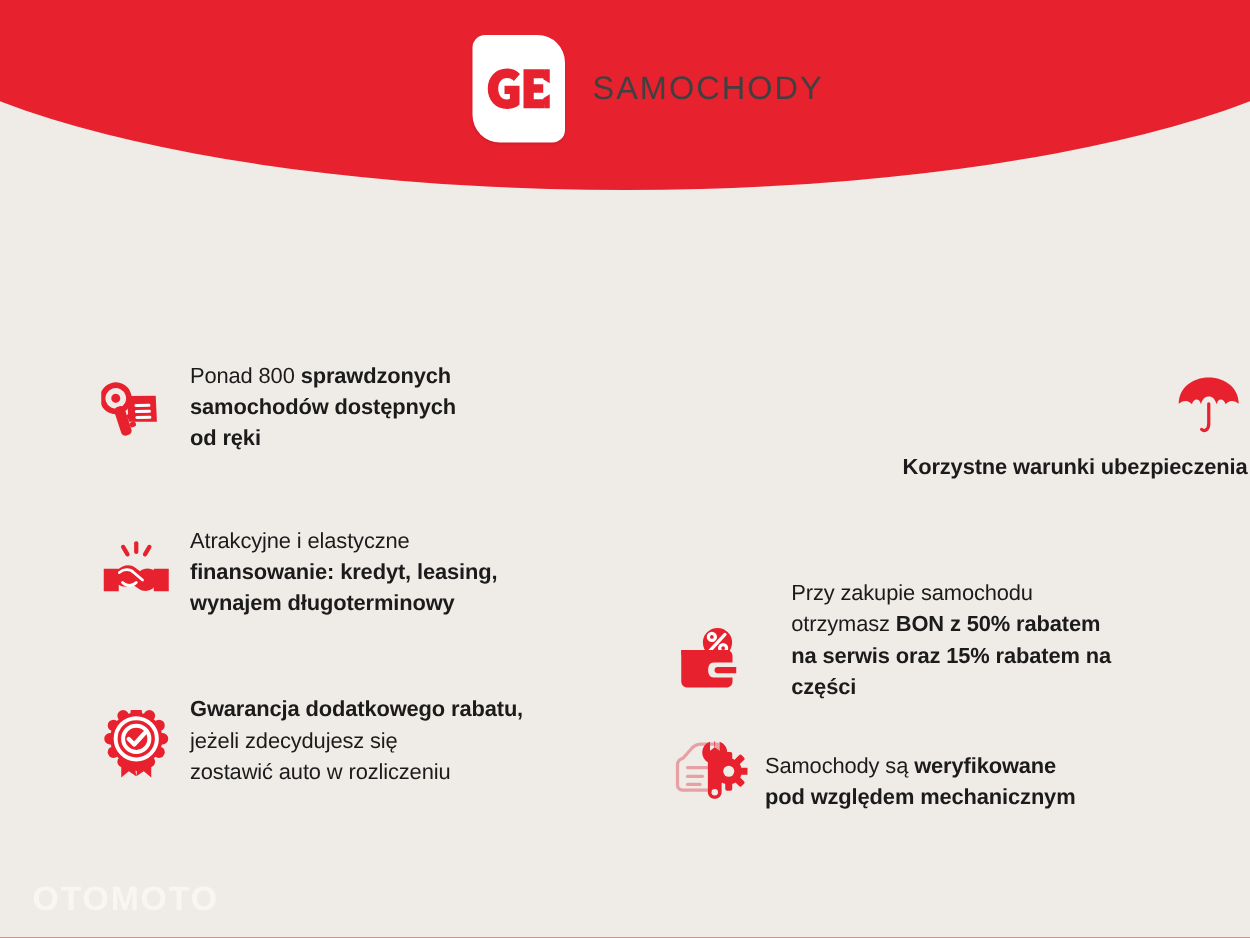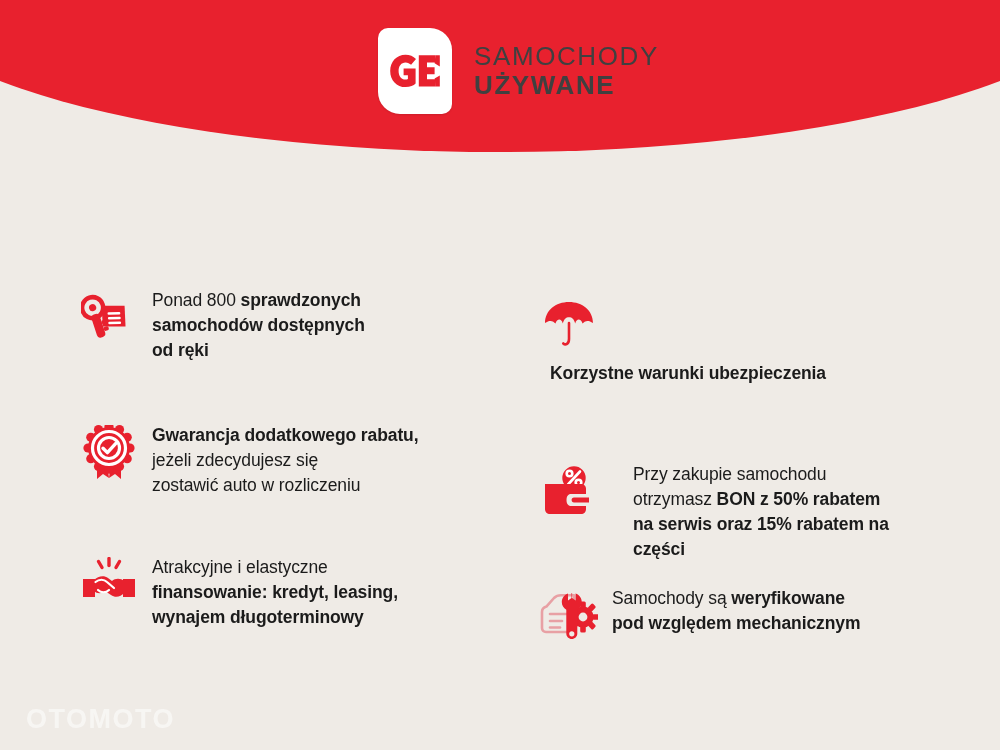--- a/index.html
+++ b/index.html
@@ -85,21 +85,21 @@
   .column {
     width: 460px;
     display: flex;
     flex-direction: column;
   }
   #column-left  { margin-left: 78px; }
   #column-right { margin-left: 0px; }
 
   .feature {
     display: flex;
-    align-items: flex-start;
+    align-items: flex-end;
   }
   .feature-icon {
     width: 62px;
     min-width: 62px;
     height: 62px;
     display: flex;
     align-items: flex-start;
     justify-content: center;
     padding-top: 2px;
   }
@@ -150,21 +150,20 @@
 
       <path d="M16.5 0.8 C7.6 0.8 1.2 7.6 1.2 16.9 C1.2 26.3 7.6 33.1 16.6 33.1 C21.2 33.1 24.6 31.6 26.6 29.6 L26.6 14.6 L14.6 14.6 L14.6 21.2 L18.9 21.2 L18.9 24.9 C18.2 25.3 17.4 25.5 16.5 25.5 C12.3 25.5 9.6 22.0 9.6 16.9 C9.6 11.9 12.3 8.4 16.5 8.4 C18.8 8.4 20.6 9.3 22.1 10.8 L27.0 5.1 C24.3 2.3 20.8 0.8 16.5 0.8 Z" fill="#E8212E"></path>
 
       <path d="M29.8 1.3 L46.4 1.3 L46.4 8.6 L38.0 8.6 L38.0 13.3 L45.6 13.3 L45.6 20.2 L38.0 20.2 L38.0 25.3 L46.8 25.3 L46.8 32.6 L29.8 32.6 Z" fill="#E8212E"></path>
       <path d="M46.4 1.3 L50.8 1.3 L50.8 12.6 L45.6 9.3 Z" fill="#E8212E"></path>
       <path d="M46.8 32.6 L50.8 32.6 L50.8 21.4 L45.6 24.6 Z" fill="#E8212E"></path>
     </svg>
   </div>
   <div id="logo-words">
     <span class="logo-line1">SAMOCHODY</span>
-    <span class="logo-line2">UŻYWANE</span>
   </div>
 </div>
 
 <div id="features">
 
   <div class="column" id="column-left">
 
     <div class="feature" id="feature-keys">
       <div class="feature-icon">
         <svg width="56" height="52" viewBox="0 0 56 52" aria-hidden="true">
@@ -180,20 +179,42 @@
             <path d="M24 14 L46 21 L40.5 41 L19 34 Z" fill="#E8212E"></path>
             <g stroke="#FFFFFF" stroke-width="2.4" stroke-linecap="round">
               <line x1="28.5" y1="23.5" x2="38.5" y2="26.5"></line>
               <line x1="27.4" y1="28.2" x2="37.4" y2="31.2"></line>
               <line x1="26.3" y1="32.8" x2="36.3" y2="35.8"></line>
             </g>
           </g>
         </svg>
       </div>
       <div class="feature-text"><span>Ponad 800 </span><b>sprawdzonych</b><br><b>samochodów dostępnych</b><br><b>od ręki</b></div>
+    </div>
+
+    <div class="feature" id="feature-finance">
+      <div class="feature-icon">
+        <svg width="56" height="52" viewBox="0 0 56 52" aria-hidden="true">
+          <g stroke="#E8212E" stroke-width="3.4" stroke-linecap="round">
+            <line x1="28" y1="1.5" x2="28" y2="8.5"></line>
+            <line x1="17.5" y1="4.5" x2="21" y2="10.5"></line>
+            <line x1="38.5" y1="4.5" x2="35" y2="10.5"></line>
+          </g>
+
+          <path d="M2 22 L14 22 L14 40 L2 40 Z" fill="#E8212E"></path>
+
+          <path d="M42 22 L54 22 L54 40 L42 40 Z" fill="#E8212E"></path>
+
+          <path d="M13 23 C17 19 23 18 27 21 L31 24 C34 21 40 21 43 24 L43 36
+                   C40 40 34 41 30 38 L24 34 C21 37 16 37 13 34 Z" fill="#E8212E"></path>
+          <path d="M14.5 25 C18 22 23 22 26 25 L33 31" fill="none" stroke="#FFFFFF" stroke-width="2.2" stroke-linecap="round"></path>
+          <path d="M17 33 C20 36 25 36 28 33" fill="none" stroke="#FFFFFF" stroke-width="2.2" stroke-linecap="round"></path>
+        </svg>
+      </div>
+      <div class="feature-text"><span>Atrakcyjne i elastyczne</span><br><b>finansowanie: kredyt, leasing,</b><br><b>wynajem długoterminowy</b></div>
     </div>
 
     <div class="feature" id="feature-guarantee">
       <div class="feature-icon">
         <svg width="56" height="56" viewBox="0 0 56 56" aria-hidden="true">
 
           <path d="M16 38 L16 54 L22 49 L28 53 L26 38 Z" fill="#E8212E"></path>
           <path d="M40 38 L40 54 L34 49 L28 53 L30 38 Z" fill="#E8212E"></path>
 
           <g fill="#E8212E">
@@ -214,42 +235,20 @@
               <circle cx="17.5" cy="4.6" r="4.6"></circle>
           </g>
           <circle cx="28" cy="23" r="16.5" fill="none" stroke="#FFFFFF" stroke-width="3.2"></circle>
           <circle cx="28" cy="23" r="10.5" fill="none" stroke="#FFFFFF" stroke-width="3.2"></circle>
           <path d="M22 23.2 L26.4 27.6 L34.6 18.6" fill="none" stroke="#FFFFFF" stroke-width="3.4" stroke-linecap="round" stroke-linejoin="round"></path>
         </svg>
       </div>
       <div class="feature-text"><b>Gwarancja dodatkowego rabatu,</b><br><span>jeżeli zdecydujesz się</span><br><span>zostawić auto w rozliczeniu</span></div>
     </div>
 
-    <div class="feature" id="feature-finance">
-      <div class="feature-icon">
-        <svg width="56" height="52" viewBox="0 0 56 52" aria-hidden="true">
-          <g stroke="#E8212E" stroke-width="3.4" stroke-linecap="round">
-            <line x1="28" y1="1.5" x2="28" y2="8.5"></line>
-            <line x1="17.5" y1="4.5" x2="21" y2="10.5"></line>
-            <line x1="38.5" y1="4.5" x2="35" y2="10.5"></line>
-          </g>
-
-          <path d="M2 22 L14 22 L14 40 L2 40 Z" fill="#E8212E"></path>
-
-          <path d="M42 22 L54 22 L54 40 L42 40 Z" fill="#E8212E"></path>
-
-          <path d="M13 23 C17 19 23 18 27 21 L31 24 C34 21 40 21 43 24 L43 36
-                   C40 40 34 41 30 38 L24 34 C21 37 16 37 13 34 Z" fill="#E8212E"></path>
-          <path d="M14.5 25 C18 22 23 22 26 25 L33 31" fill="none" stroke="#FFFFFF" stroke-width="2.2" stroke-linecap="round"></path>
-          <path d="M17 33 C20 36 25 36 28 33" fill="none" stroke="#FFFFFF" stroke-width="2.2" stroke-linecap="round"></path>
-        </svg>
-      </div>
-      <div class="feature-text"><span>Atrakcyjne i elastyczne</span><br><b>finansowanie: kredyt, leasing,</b><br><b>wynajem długoterminowy</b></div>
-    </div>
-
   </div>
 
   <div class="column" id="column-right">
 
     <div class="feature" id="feature-insurance">
       <div class="feature-icon">
         <svg width="56" height="50" viewBox="0 0 56 50" aria-hidden="true">
           <path d="M4 24 C4 11.5 14.7 3 28 3 C41.3 3 52 11.5 52 24
                    C46.5 20 43.5 22.6 41.5 24.4 C40.2 20.3 36 18.4 34.2 24.4
                    C33 20 31 18.2 28 18.2 C25 18.2 23 20 21.8 24.4

